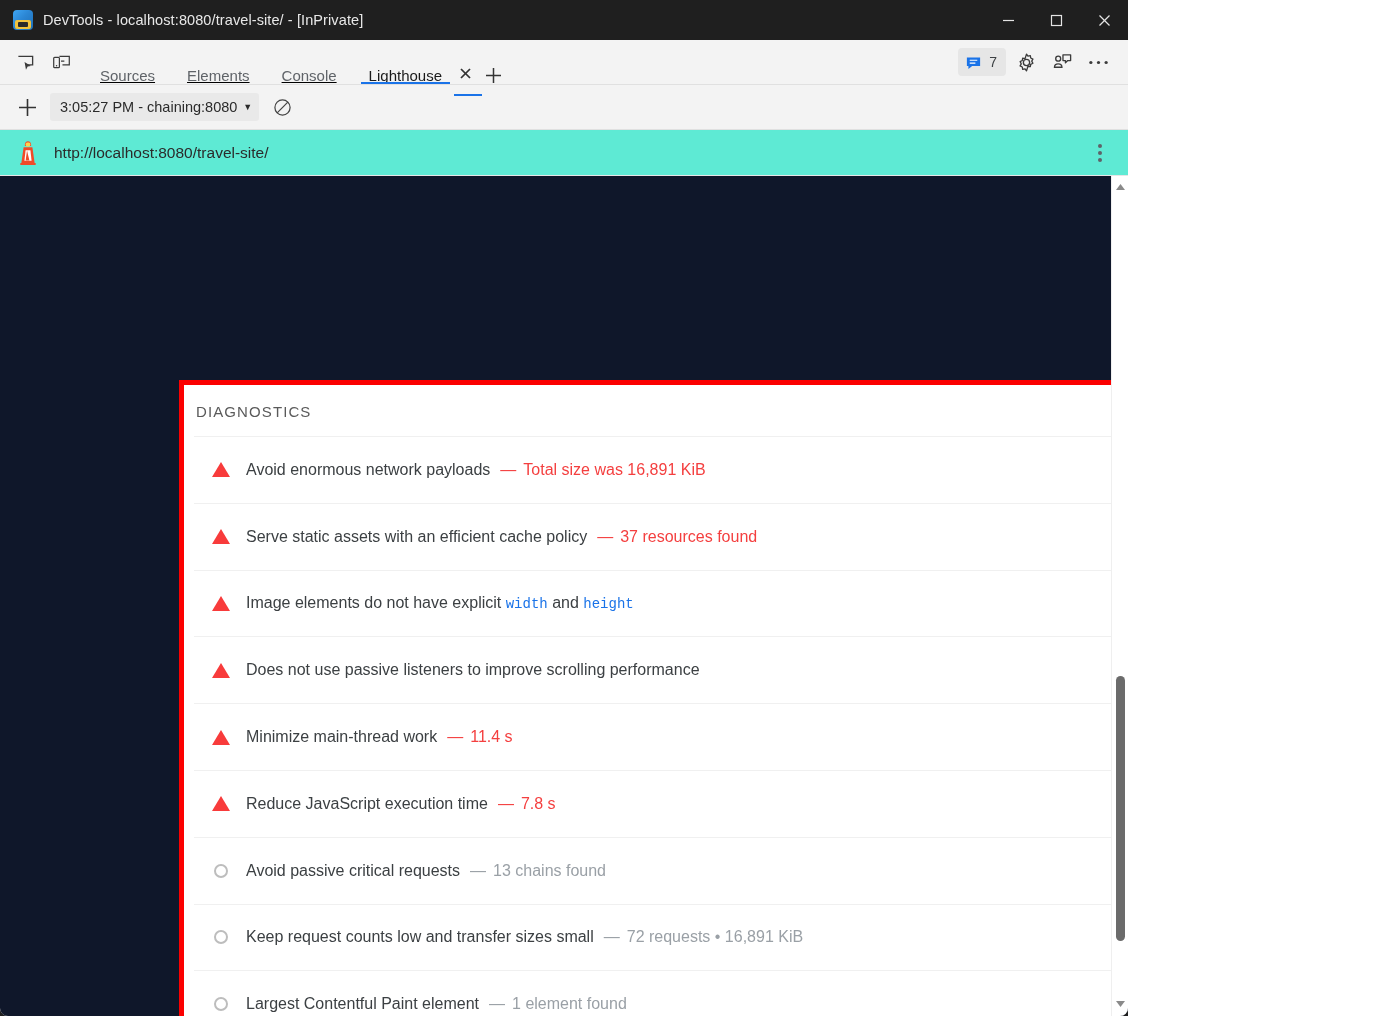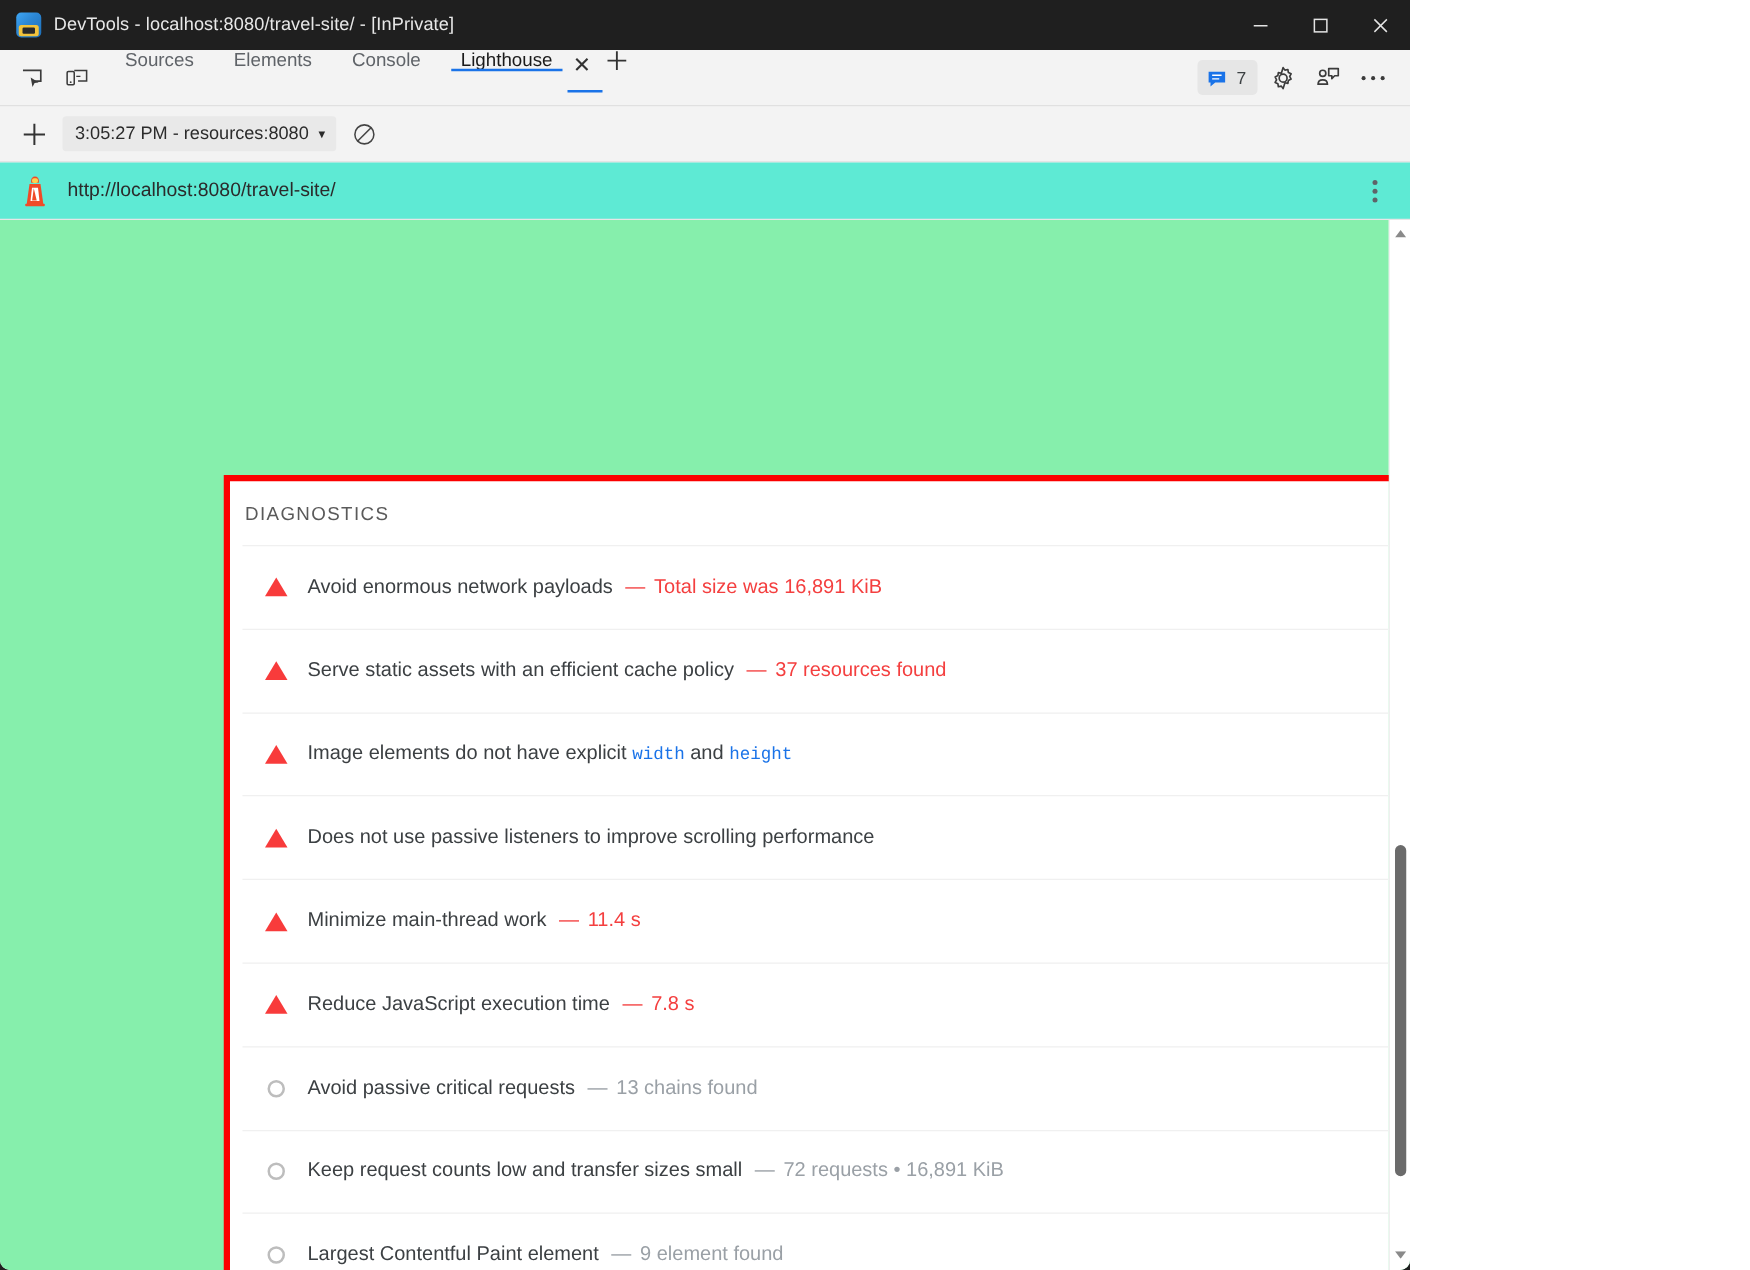--- a/index.html
+++ b/index.html
@@ -102,21 +102,22 @@
     padding: 0 8px 0 10px;
   }
   .tool-icon {
     width: 30px; height: 30px;
     display: flex; align-items: center; justify-content: center;
     border-radius: 4px;
     color: #3b3b3b;
   }
   .tabs {
     display: flex;
-    align-items: flex-start;
+    align-items: flex-end;
+    text-decoration: underline;
   }
   .tab {
     display: flex;
     align-items: center;
     padding: 0 16px;
     font-size: 15px;
     color: #5f6368;
     position: relative;
     white-space: nowrap;
   }
@@ -226,21 +227,21 @@
     margin-left: auto;
     width: 28px; height: 30px;
     display:flex; flex-direction:column; align-items:center; justify-content:center; gap:3px;
   }
   .kebab i { width:4px; height:4px; border-radius:50%; background:#5f6368; display:block; }
 
   
   .viewport {
     flex: 1 1 auto;
     position: relative;
-    background: #86efac;
+    background: #0f172a;
     display: flex;
     min-height: 0;
   }
   .report-area {
     flex: 1 1 auto;
     position: relative;
     overflow: hidden;
   }
 
   .panel {
@@ -463,21 +464,21 @@
     </div>
 
     <div class="subbar">
       <div class="plus-btn">
         <svg width="19" height="19" viewBox="0 0 19 19">
             <line x1="9.5" y1="1" x2="9.5" y2="18" stroke="currentColor" stroke-width="1.6"></line>
             <line x1="1" y1="9.5" x2="18" y2="9.5" stroke="currentColor" stroke-width="1.6"></line>
           </svg>
       </div>
       <div class="run-select">
-        <span>3:05:27 PM - resources:8080</span>
+        <span>3:05:27 PM - chaining:8080</span>
         <span class="caret">▼</span>
       </div>
       <div class="clear-btn">
         <svg width="19" height="19" viewBox="0 0 20 20">
           <circle cx="10" cy="10" r="8" fill="none" stroke="currentColor" stroke-width="1.3"></circle>
           <line x1="4.4" y1="15.6" x2="15.6" y2="4.4" stroke="currentColor" stroke-width="1.3"></line>
         </svg>
       </div>
     </div>
 
@@ -620,21 +621,21 @@
                   </svg>
                 </div>
               </div>
               <div class="audit-row row-info">
                 <div class="a-icon">
                   <div class="circ"></div>
                 </div>
                 <div class="a-text">
                   <span class="a-title">Largest Contentful Paint element</span>
                   <span class="a-dash">—</span>
-                  <span class="a-meta">9 element found</span>
+                  <span class="a-meta">1 element found</span>
                 </div>
                 <div class="chev">
                   <svg width="15" height="9" viewBox="0 0 15 9">
                     <path d="M1 1l6.5 6.5L14 1" fill="none" stroke="currentColor" stroke-width="1.7" stroke-linecap="round" stroke-linejoin="round"></path>
                   </svg>
                 </div>
               </div>
             </div>
         </div>
 

